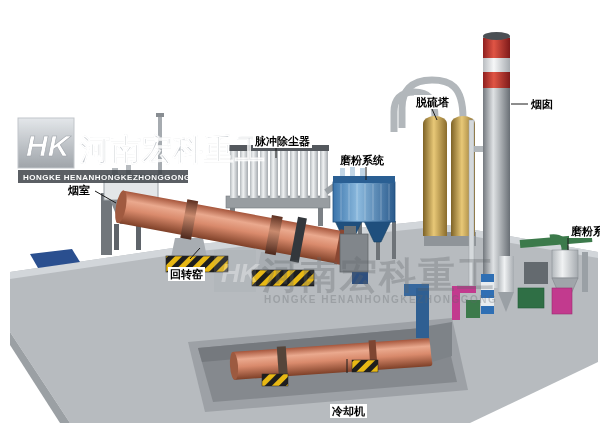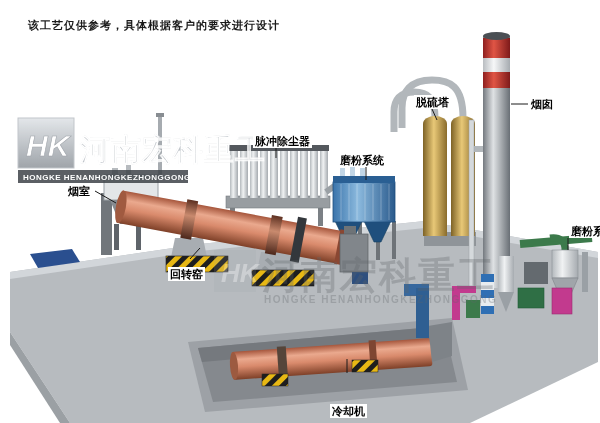--- a/index.html
+++ b/index.html
@@ -242,22 +242,21 @@
     <line x1="190" y1="259" x2="200" y2="248"></line>
     <line x1="276" y1="148" x2="276" y2="158"></line>
     <line x1="366" y1="167" x2="366" y2="180"></line>
     <line x1="432" y1="109" x2="437" y2="120"></line>
     <line x1="528" y1="104" x2="511" y2="104"></line>
     <line x1="568" y1="238" x2="568" y2="250"></line>
     <line x1="347" y1="373" x2="347" y2="359"></line>
   </g>
 </svg>
 
-<div class="disclaimer">该工艺仅供参考，具体根据客户的要求进行设计</div>
-<div class="lbl" style="left:66px;top:184px;">烟室</div>
+<div class="lbl" style="left:66px;top:184px;font-family:Liberation Mono, monospace;">烟室</div>
 <div class="lbl" style="left:168px;top:259px;margin-top:8px;">回转窑</div>
 <div class="lbl" style="left:253px;top:134px;">脉冲除尘器</div>
 <div class="lbl" style="left:338px;top:153px;">磨粉系统</div>
 <div class="lbl" style="left:414px;top:95px;">脱硫塔</div>
 <div class="lbl" style="left:529px;top:97px;">烟囱</div>
 <div class="lbl" style="left:545px;top:224px;margin-left:24px;">磨粉系统</div>
 <div class="lbl" style="left:330px;top:373px;margin-top:31px;">冷却机</div>
 
 </div>
 

